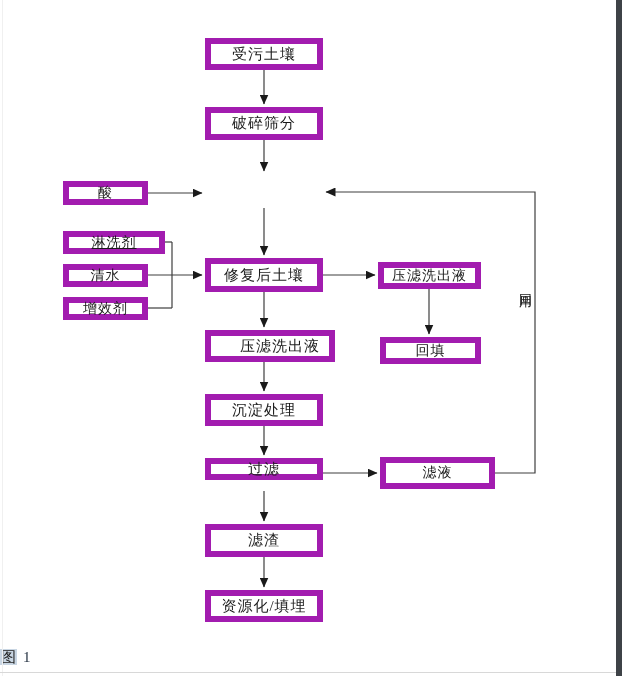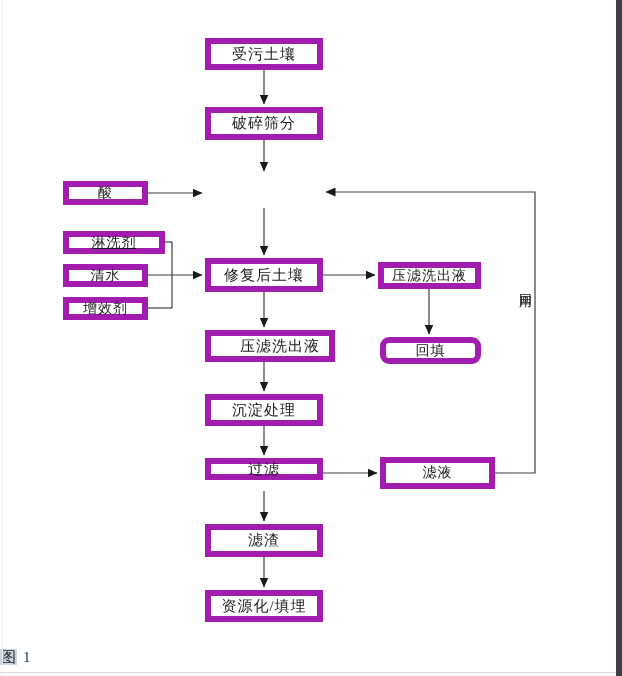--- a/index.html
+++ b/index.html
@@ -106,21 +106,21 @@
   <div class="node small" style="left:63px;top:181px;width:85px;height:24px;">酸</div>
 
   <div class="node small" style="left:63px;top:231px;width:102px;height:23px;text-decoration:underline;">淋洗剂</div>
 
   <div class="node small" style="left:63px;top:264px;width:85px;height:23px;">清水</div>
 
   <div class="node small" style="left:63px;top:297px;width:85px;height:23px;">增效剂</div>
 
   <div class="node small" style="left:378px;top:262px;width:103px;height:27px;">压滤洗出液</div>
 
-  <div class="node small" style="left:380px;top:337px;width:101px;height:27px;border-radius:9px;">回填</div>
+  <div class="node small" style="left:380px;top:337px;width:101px;height:27px;">回填</div>
 
   <div class="node small" style="left:380px;top:457px;width:115px;height:32px;">滤液</div>
 
   <div class="reuse-label" style="left:516px;top:283px;">回用</div>
 
   <div class="caption">
     <span class="field">图</span><span class="num">1</span>
   </div>
 
   <div class="left-edge-line"></div>

